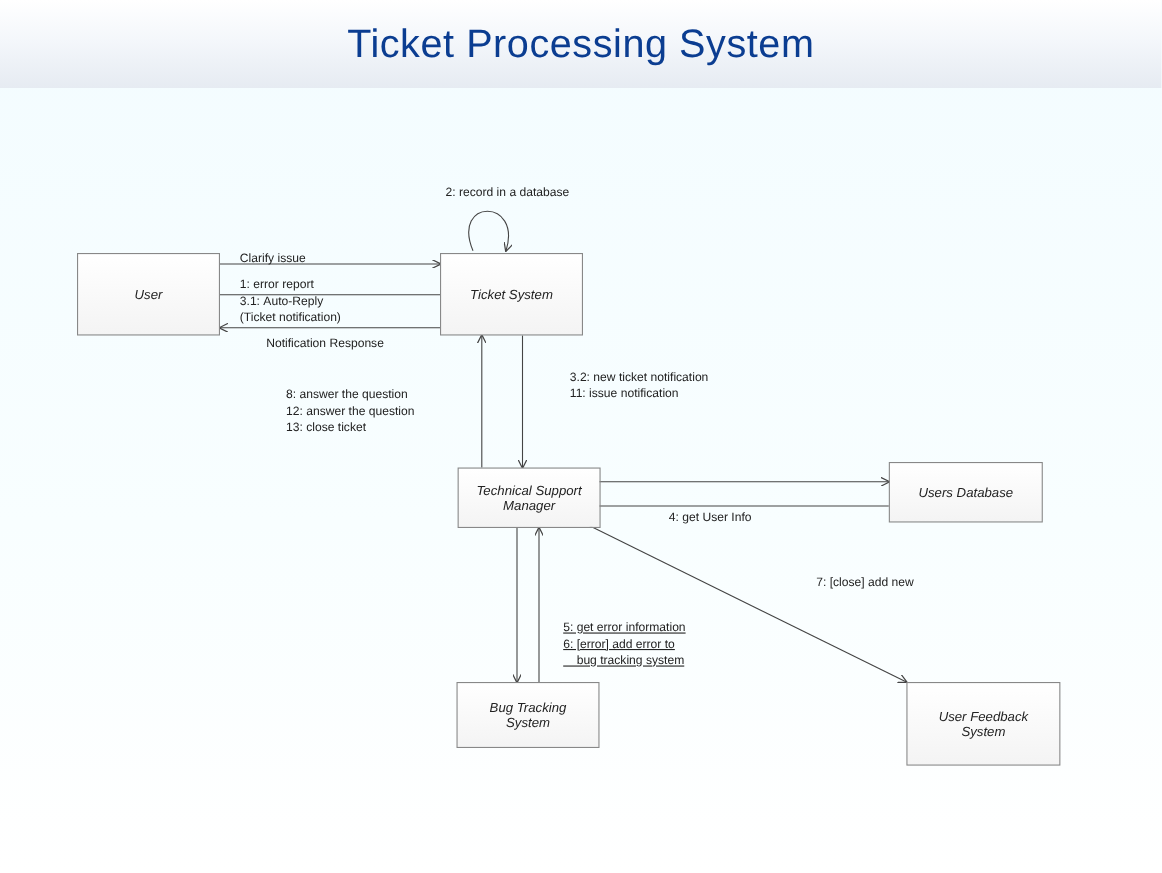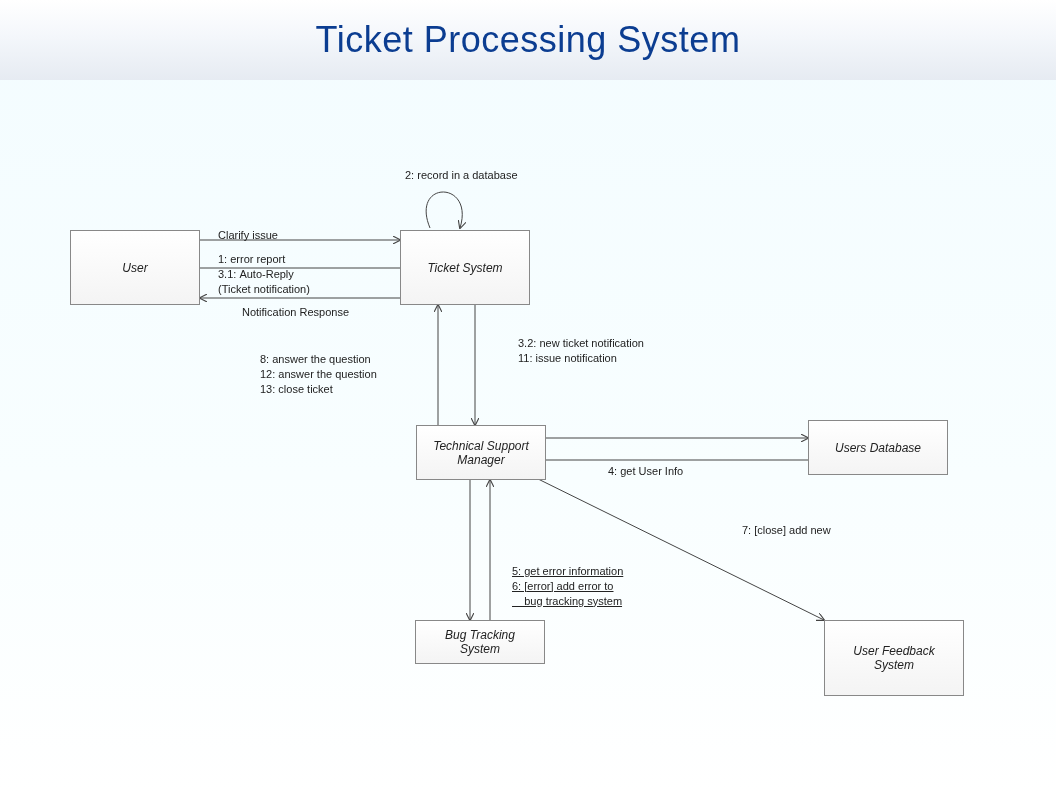--- a/index.html
+++ b/index.html
@@ -111,21 +111,21 @@
   </div>
 
   <div class="node" style="left:400px; top:345px; width:130px; height:55px;margin-left:16px;">
     <span>Technical&nbsp;Support<br>Manager</span>
   </div>
 
   <div class="node" style="left:808px; top:340px; width:140px; height:55px;align-items:center;">
     <span>Users Database</span>
   </div>
 
-  <div class="node" style="left:415px; top:540px; width:130px; height:44px;">
+  <div class="node" style="left:415px; top:540px; width:130px; height:60px;">
     <span>Bug&nbsp;Tracking<br>System</span>
   </div>
 
   <div class="node" style="left:824px; top:540px; width:140px; height:76px;">
     <span>User&nbsp;Feedback<br>System</span>
   </div>
 
   <div class="label" style="left:218px; top:148px;">Clarify issue</div>
   <div class="label" style="left:218px; top:172px;">1:&nbsp;error&nbsp;report<br>3.1:&nbsp;Auto-Reply<br>(Ticket&nbsp;notification)</div>
   <div class="label" style="left:218px; top:225px;padding-left:24px;">Notification Response</div>

